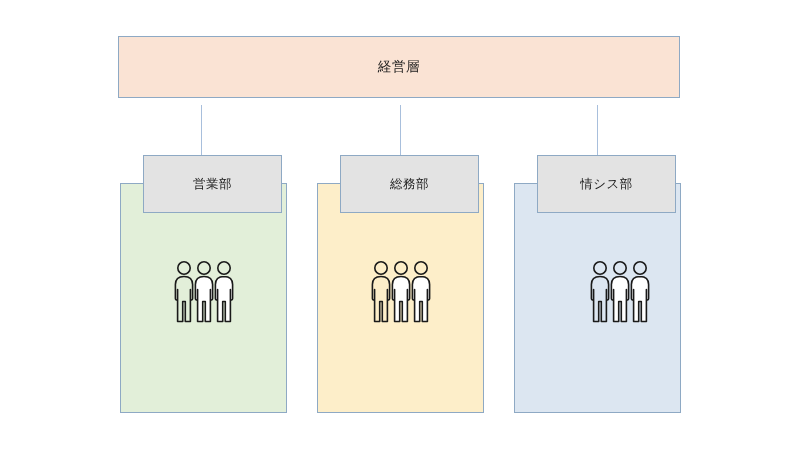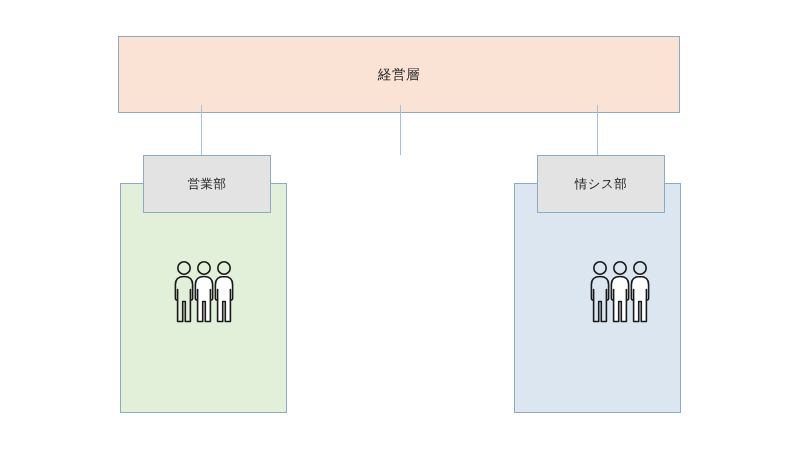--- a/index.html
+++ b/index.html
@@ -27,21 +27,21 @@
     width: 1.5px;
     background: #a8bfdc;
   }
 
   
   .exec-box {
     position: absolute;
     left: 118px;
     top: 36px;
     width: 562px;
-    height: 77px;
+    height: 62px;
     box-sizing: border-box;
     background: #fae3d4;
     border: 1.2px solid #8ea9c4;
     display: flex;
     align-items: center;
     justify-content: center;
   }
   .exec-label {
     font-size: 13.5px;
     color: #1a1a1a;
@@ -71,21 +71,21 @@
   }
   .panel-green  { background: #e2efd9; }
   .panel-yellow { background: #fdeec9; }
   .panel-blue   { background: #dce6f1; }
 
   
   .dept-header {
     position: absolute;
     left: 23px;
     top: 0;
-    width: 128px;
+    width: 139px;
     height: 58px;
     box-sizing: border-box;
     background: #e3e3e3;
     border: 1.2px solid #8ea9c4;
     display: flex;
     align-items: center;
     justify-content: center;
     z-index: 3;
   }
   .dept-label {
@@ -138,20 +138,42 @@
         <path d="M53 18.5 C47.3 18.5 44.4 21.4 44.4 26.6 L44.4 40.5 C44.4 42.2 46.2 42.6 46.6 41.0 L46.6 31.5
                  L46.6 63.5 L51.7 63.5 L51.7 43.5 L54.3 43.5 L54.3 63.5 L59.4 63.5 L59.4 31.5
                  L59.4 41.0 C59.8 42.6 61.6 42.2 61.6 40.5 L61.6 26.6 C61.6 21.4 58.7 18.5 53 18.5 Z" fill="#ffffff"></path>
       </svg>
     </div>
     <div class="dept-header">
       <span class="dept-label">営業部</span>
     </div>
   </div>
 
+  <div class="dept-col c2">
+    <div class="member-panel panel-yellow"></div>
+    <div class="people-icon">
+      <svg viewBox="0 0 66 70" xmlns="http://www.w3.org/2000/svg" fill="none" stroke="#1a1a1a" stroke-width="1.6" stroke-linecap="round" stroke-linejoin="round">
+        <circle cx="13" cy="10" r="6.2"></circle>
+        <path d="M13 18.5 C7.3 18.5 4.4 21.4 4.4 26.6 L4.4 40.5 C4.4 42.2 6.2 42.6 6.6 41.0 L6.6 31.5
+                 L6.6 63.5 L11.7 63.5 L11.7 43.5 L14.3 43.5 L14.3 63.5 L19.4 63.5 L19.4 31.5
+                 L19.4 41.0 C19.8 42.6 21.6 42.2 21.6 40.5 L21.6 26.6 C21.6 21.4 18.7 18.5 13 18.5 Z"></path>
+        <circle cx="33" cy="10" r="6.2"></circle>
+        <path d="M33 18.5 C27.3 18.5 24.4 21.4 24.4 26.6 L24.4 40.5 C24.4 42.2 26.2 42.6 26.6 41.0 L26.6 31.5
+                 L26.6 63.5 L31.7 63.5 L31.7 43.5 L34.3 43.5 L34.3 63.5 L39.4 63.5 L39.4 31.5
+                 L39.4 41.0 C39.8 42.6 41.6 42.2 41.6 40.5 L41.6 26.6 C41.6 21.4 38.7 18.5 33 18.5 Z" fill="#ffffff"></path>
+        <circle cx="53" cy="10" r="6.2"></circle>
+        <path d="M53 18.5 C47.3 18.5 44.4 21.4 44.4 26.6 L44.4 40.5 C44.4 42.2 46.2 42.6 46.6 41.0 L46.6 31.5
+                 L46.6 63.5 L51.7 63.5 L51.7 43.5 L54.3 43.5 L54.3 63.5 L59.4 63.5 L59.4 31.5
+                 L59.4 41.0 C59.8 42.6 61.6 42.2 61.6 40.5 L61.6 26.6 C61.6 21.4 58.7 18.5 53 18.5 Z" fill="#ffffff"></path>
+      </svg>
+    </div>
+    <div class="dept-header">
+      <span class="dept-label">総務部</span>
+    </div>
+  </div>
 
   <div class="dept-col c3">
     <div class="member-panel panel-blue"></div>
     <div class="people-icon">
       <svg viewBox="0 0 66 70" xmlns="http://www.w3.org/2000/svg" fill="none" stroke="#1a1a1a" stroke-width="1.6" stroke-linecap="round" stroke-linejoin="round">
         <circle cx="13" cy="10" r="6.2"></circle>
         <path d="M13 18.5 C7.3 18.5 4.4 21.4 4.4 26.6 L4.4 40.5 C4.4 42.2 6.2 42.6 6.6 41.0 L6.6 31.5
                  L6.6 63.5 L11.7 63.5 L11.7 43.5 L14.3 43.5 L14.3 63.5 L19.4 63.5 L19.4 31.5
                  L19.4 41.0 C19.8 42.6 21.6 42.2 21.6 40.5 L21.6 26.6 C21.6 21.4 18.7 18.5 13 18.5 Z"></path>
         <circle cx="33" cy="10" r="6.2"></circle>

